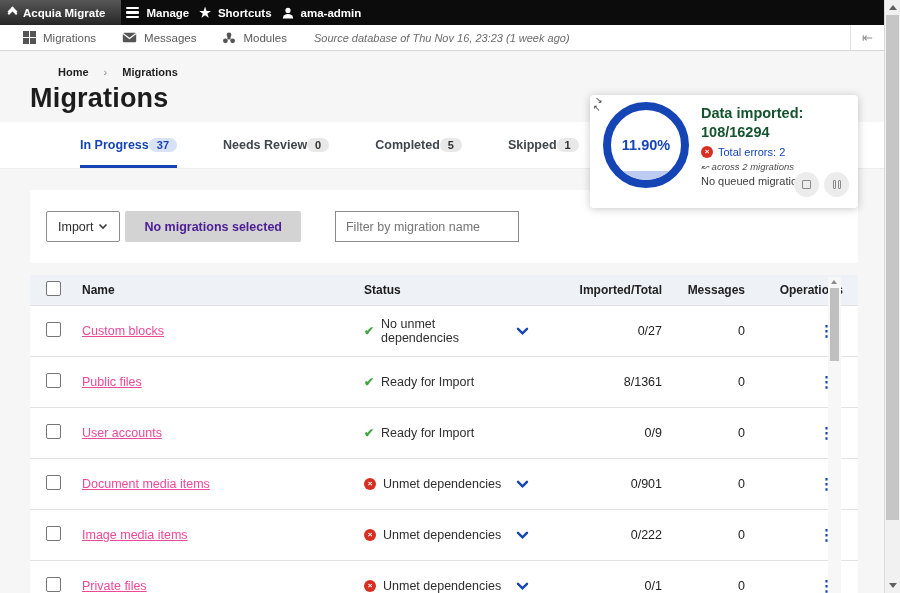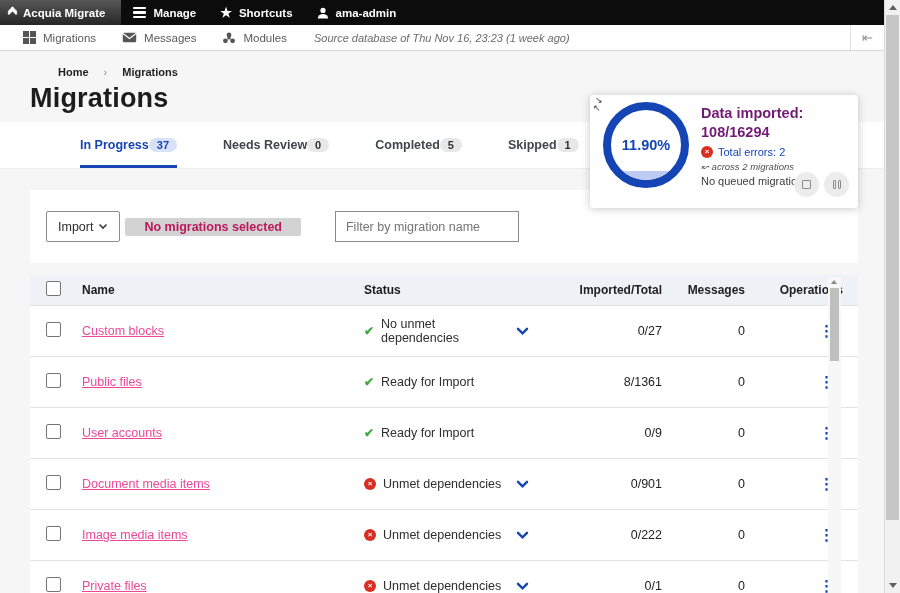--- a/index.html
+++ b/index.html
@@ -9,21 +9,21 @@
   
   .page-scrollbar { position:absolute; top:0; right:0; width:16px; height:593px; background:#f1f1f1; border-left:1px solid #dcdcdc; z-index:60; }
   .sb-arrow { position:absolute; left:4px; width:0; height:0; border-left:4px solid transparent; border-right:4px solid transparent; }
   .sb-arrow.up { top:5px; border-bottom:5px solid #606060; }
   .sb-arrow.down { bottom:5px; border-top:5px solid #606060; }
   .page-thumb { position:absolute; top:15px; left:1px; width:13px; height:505px; background:#c6c6c6; }
 
   
   .admin-bar { position:absolute; top:0; left:0; width:884px; height:25px; background:#0c0c0c; display:flex; align-items:stretch; color:#fff; z-index:40; }
   .brand { display:flex; align-items:center; gap:7px; padding:0 16px 0 9px; background:linear-gradient(#575757,#262626); font-weight:bold; font-size:11.5px; }
-  .abar-item { display:flex; align-items:center; gap:7px; padding:0 12px; font-weight:bold; font-size:11.5px; }
+  .abar-item { display:flex; align-items:center; gap:7px; padding:0 5px; font-weight:bold; font-size:11.5px; }
   .dbl-chevron { display:flex; flex-direction:column; align-items:center; }
   .chv { width:7px; height:7px; border-top:2px solid #fff; border-right:2px solid #fff; transform:rotate(-45deg); }
   .chv + .chv { margin-top:-5px; }
   .hamburger { display:flex; flex-direction:column; gap:2px; }
   .hamburger i { display:block; width:13px; height:2.5px; background:#fff; border-radius:1px; }
   .star-icon { font-size:13px; line-height:1; }
 
   
   .toolbar { position:absolute; top:25px; left:0; width:884px; height:26px; background:#fff; border-bottom:1px solid #d6d6d6; display:flex; align-items:center; padding-left:10px; z-index:39; }
   .tb-item { display:flex; align-items:center; gap:7px; padding:0 13px; color:#5a5a5a; font-size:11.5px; height:100%; }
@@ -47,37 +47,37 @@
 
   
   .progress-card { position:absolute; top:44px; right:26px; width:268px; height:113px; background:#fff; border-radius:4px; box-shadow:0 1px 8px rgba(0,0,0,.22); z-index:45; }
   .resize-icons { position:absolute; left:5px; top:1px; color:#3c3c3c; font-size:9px; line-height:8px; }
   .resize-icons span { display:block; }
   .resize-icons .nw { margin-left:-2px; }
   .ring { position:absolute; left:13px; top:7px; width:86px; height:86px; border-radius:50%; border:8px solid #1544b5; background:#fff; overflow:hidden; }
   .ring-fill { position:absolute; left:0; right:0; bottom:0; height:13%; background:#bccbf1; }
   .ring-label { position:absolute; inset:0; display:flex; align-items:center; justify-content:center; font-weight:bold; font-size:14.5px; color:#1544b5; }
   .pc-text { position:absolute; left:111px; top:9px; right:6px; }
-  .pc-heading { font-size:14.5px; font-weight:bold; color:#701a75; line-height:19px; }
+  .pc-heading { font-size:14.5px; font-weight:bold; color:#14532d; line-height:19px; }
   .pc-errors { display:flex; align-items:center; gap:5px; margin-top:4px; font-size:11px; }
   .pc-errors a { color:#1544b5; text-decoration:none; }
   .err-icon { width:12px; height:12px; min-width:12px; border-radius:50%; background:#d72f21; color:#fff; font-size:8px; font-weight:bold; line-height:12px; text-align:center; display:inline-block; }
   .pc-across { margin-top:3px; font-size:9.5px; font-style:italic; color:#4e4e4e; }
   .pc-queue { margin-top:3px; font-size:11px; color:#3c3c3c; }
   .pc-btn { position:absolute; top:77px; width:25px; height:25px; border-radius:50%; background:#ececec; border:none; display:flex; align-items:center; justify-content:center; }
   .pc-btn.stop { left:204px; }
   .pc-btn.pause { left:234px; }
   .stop-glyph { width:9px; height:9px; border:1.5px solid #8a8a8a; border-radius:1px; }
   .pause-glyph { display:flex; gap:2px; }
   .pause-glyph i { width:3px; height:9px; border:1px solid #8a8a8a; border-radius:1px; }
 
   
   .filter-card { position:absolute; left:30px; top:139px; width:828px; height:73px; background:#fff; border-radius:2px; display:flex; align-items:center; padding-left:16px; }
   .import-btn { height:31px; background:#fff; border:1px solid #8c8c8c; border-radius:2px; font-family:inherit; font-size:12.5px; color:#2e2e2e; padding:0 11px; display:flex; align-items:center; gap:5px; }
-  .disabled-btn { height:18px; margin-left:5px; background:#d3d3d3; border:none; border-radius:2px; font-family:inherit; font-size:12.5px; font-weight:bold; color:#be185d; padding:0 19px; }
+  .disabled-btn { height:31px; margin-left:5px; background:#d3d3d3; border:none; border-radius:2px; font-family:inherit; font-size:12.5px; font-weight:bold; color:#4c1d95; padding:0 19px; }
   .filter-input { height:31px; margin-left:34px; width:184px; border:1px solid #8a8a8a; border-radius:0; font-family:inherit; font-size:12.5px; padding:0 10px; color:#222; }
   .filter-input::placeholder { color:#757575; }
 
   
   .table-card { position:absolute; left:30px; top:224px; width:828px; bottom:-20px; background:#fff; overflow:hidden; }
   .tr { display:grid; grid-template-columns:44px 290px 150px 45px 105px 85px 109px; align-items:center; }
   .thead { height:30px; background:#eef1f6; font-weight:bold; font-size:12px; color:#1b1b1b; }
   .row { height:51px; border-top:1px solid #e2e2e2; font-size:12.5px; }
   .thead.tr { border-top:none; }
   .cell-check { padding-left:16px; }

